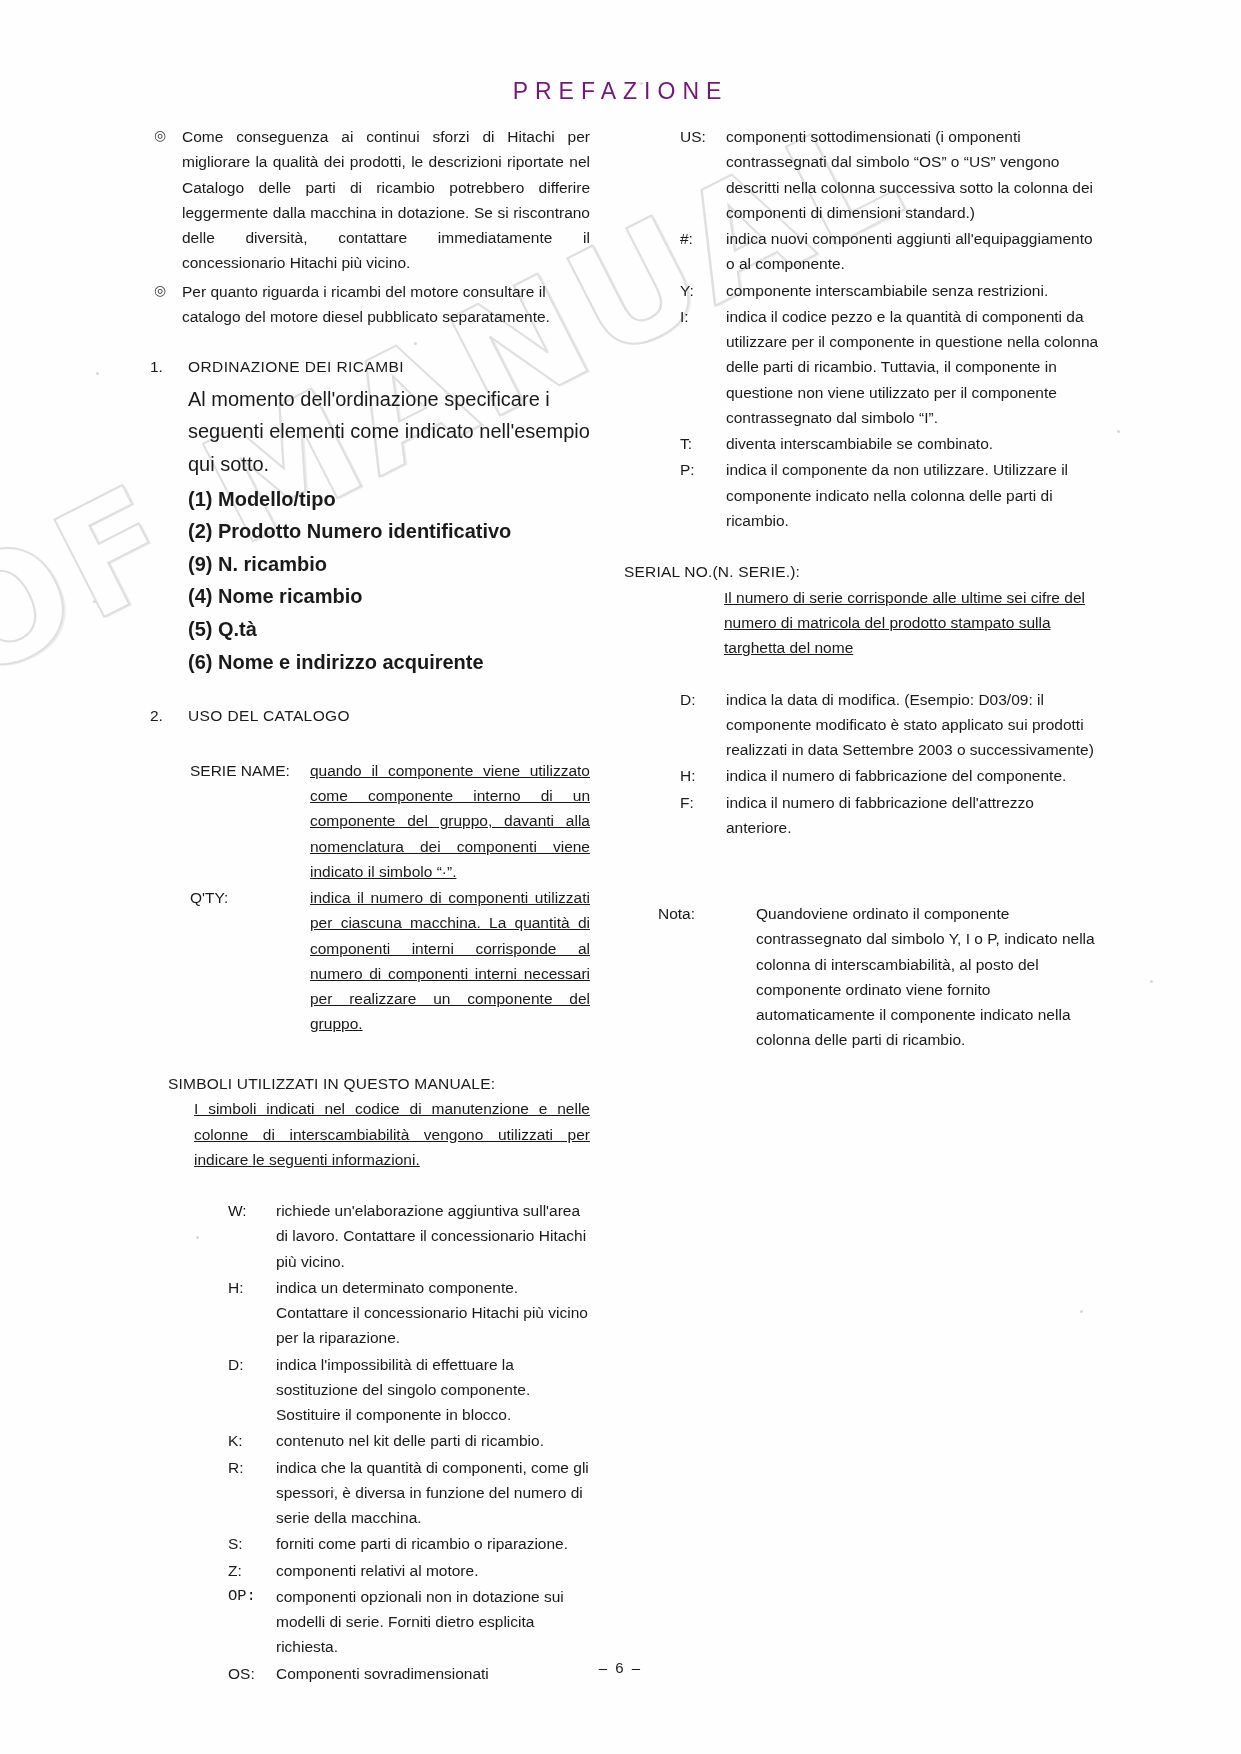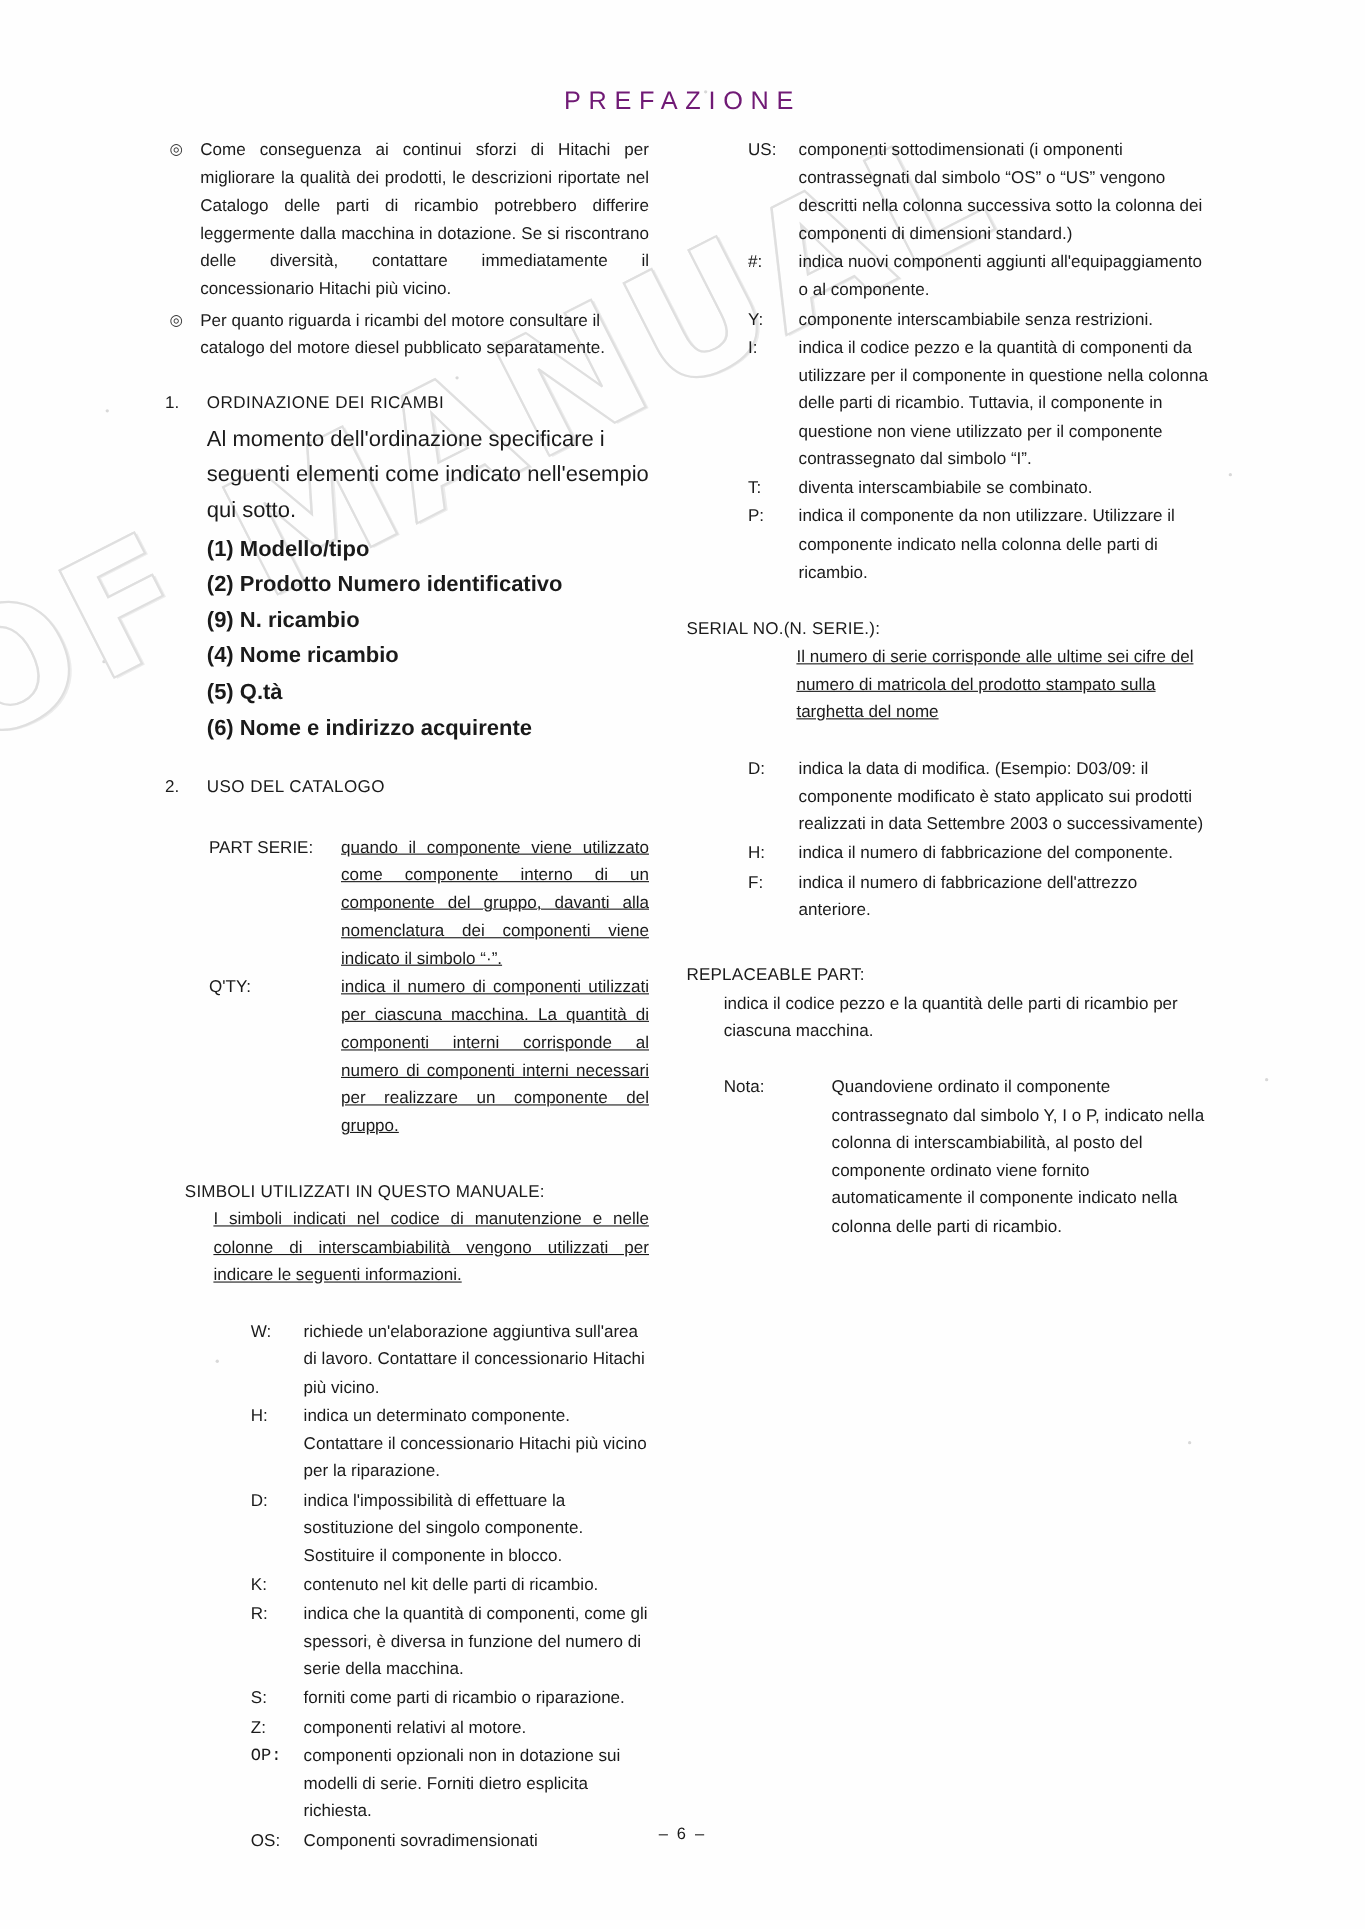--- a/index.html
+++ b/index.html
@@ -221,21 +221,21 @@
       <div class="numsec-num">2.</div>
       <div class="numsec-body">
         <div class="numsec-head">USO DEL CATALOGO</div>
       </div>
     </div>
 
     <div class="spacer-md"></div>
 
     <div style="margin-left:40px;">
       <div class="defrow">
-        <div class="defterm" style="flex:0 0 120px;">PART SERIE:</div>
+        <div class="defterm" style="flex:0 0 120px;">SERIE NAME:</div>
         <div class="defbody just">quando il componente viene utilizzato come componente interno di un componente del gruppo, davanti alla nomenclatura dei componenti viene indicato il simbolo “·”.</div>
       </div>
       <div class="defrow">
         <div class="defterm" style="flex:0 0 120px;">Q'TY:</div>
         <div class="defbody just">indica il numero di componenti utilizzati per ciascuna macchina. La quantità di componenti interni corrisponde al numero di componenti interni necessari per realizzare un componente del gruppo.</div>
       </div>
     </div>
 
     <div class="spacer-lg"></div>
 
@@ -335,24 +335,20 @@
         <div class="defbody">indica il numero di fabbricazione del componente.</div>
       </div>
       <div class="defrow">
         <div class="defterm" style="flex:0 0 46px;">F:</div>
         <div class="defbody">indica il numero di fabbricazione dell'attrezzo anteriore.</div>
       </div>
     </div>
 
     <div class="spacer-lg"></div>
 
-    <div style="margin-left:-56px;">
-      <div class="blocktitle">REPLACEABLE PART:</div>
-      <div class="defbody" style="margin-left:34px;">indica il codice pezzo e la quantità delle parti di ricambio per ciascuna macchina.</div>
-    </div>
 
     <div class="spacer-md"></div>
 
     <div class="defrow" style="margin-left:-22px;">
       <div class="defterm" style="flex:0 0 98px;">Nota:</div>
       <div class="defbody">Quandoviene ordinato il componente contrassegnato dal simbolo Y, I o P, indicato nella colonna di interscambiabilità, al posto del componente ordinato viene fornito automaticamente il componente indicato nella colonna delle parti di ricambio.</div>
     </div>
 
   </div>
 

